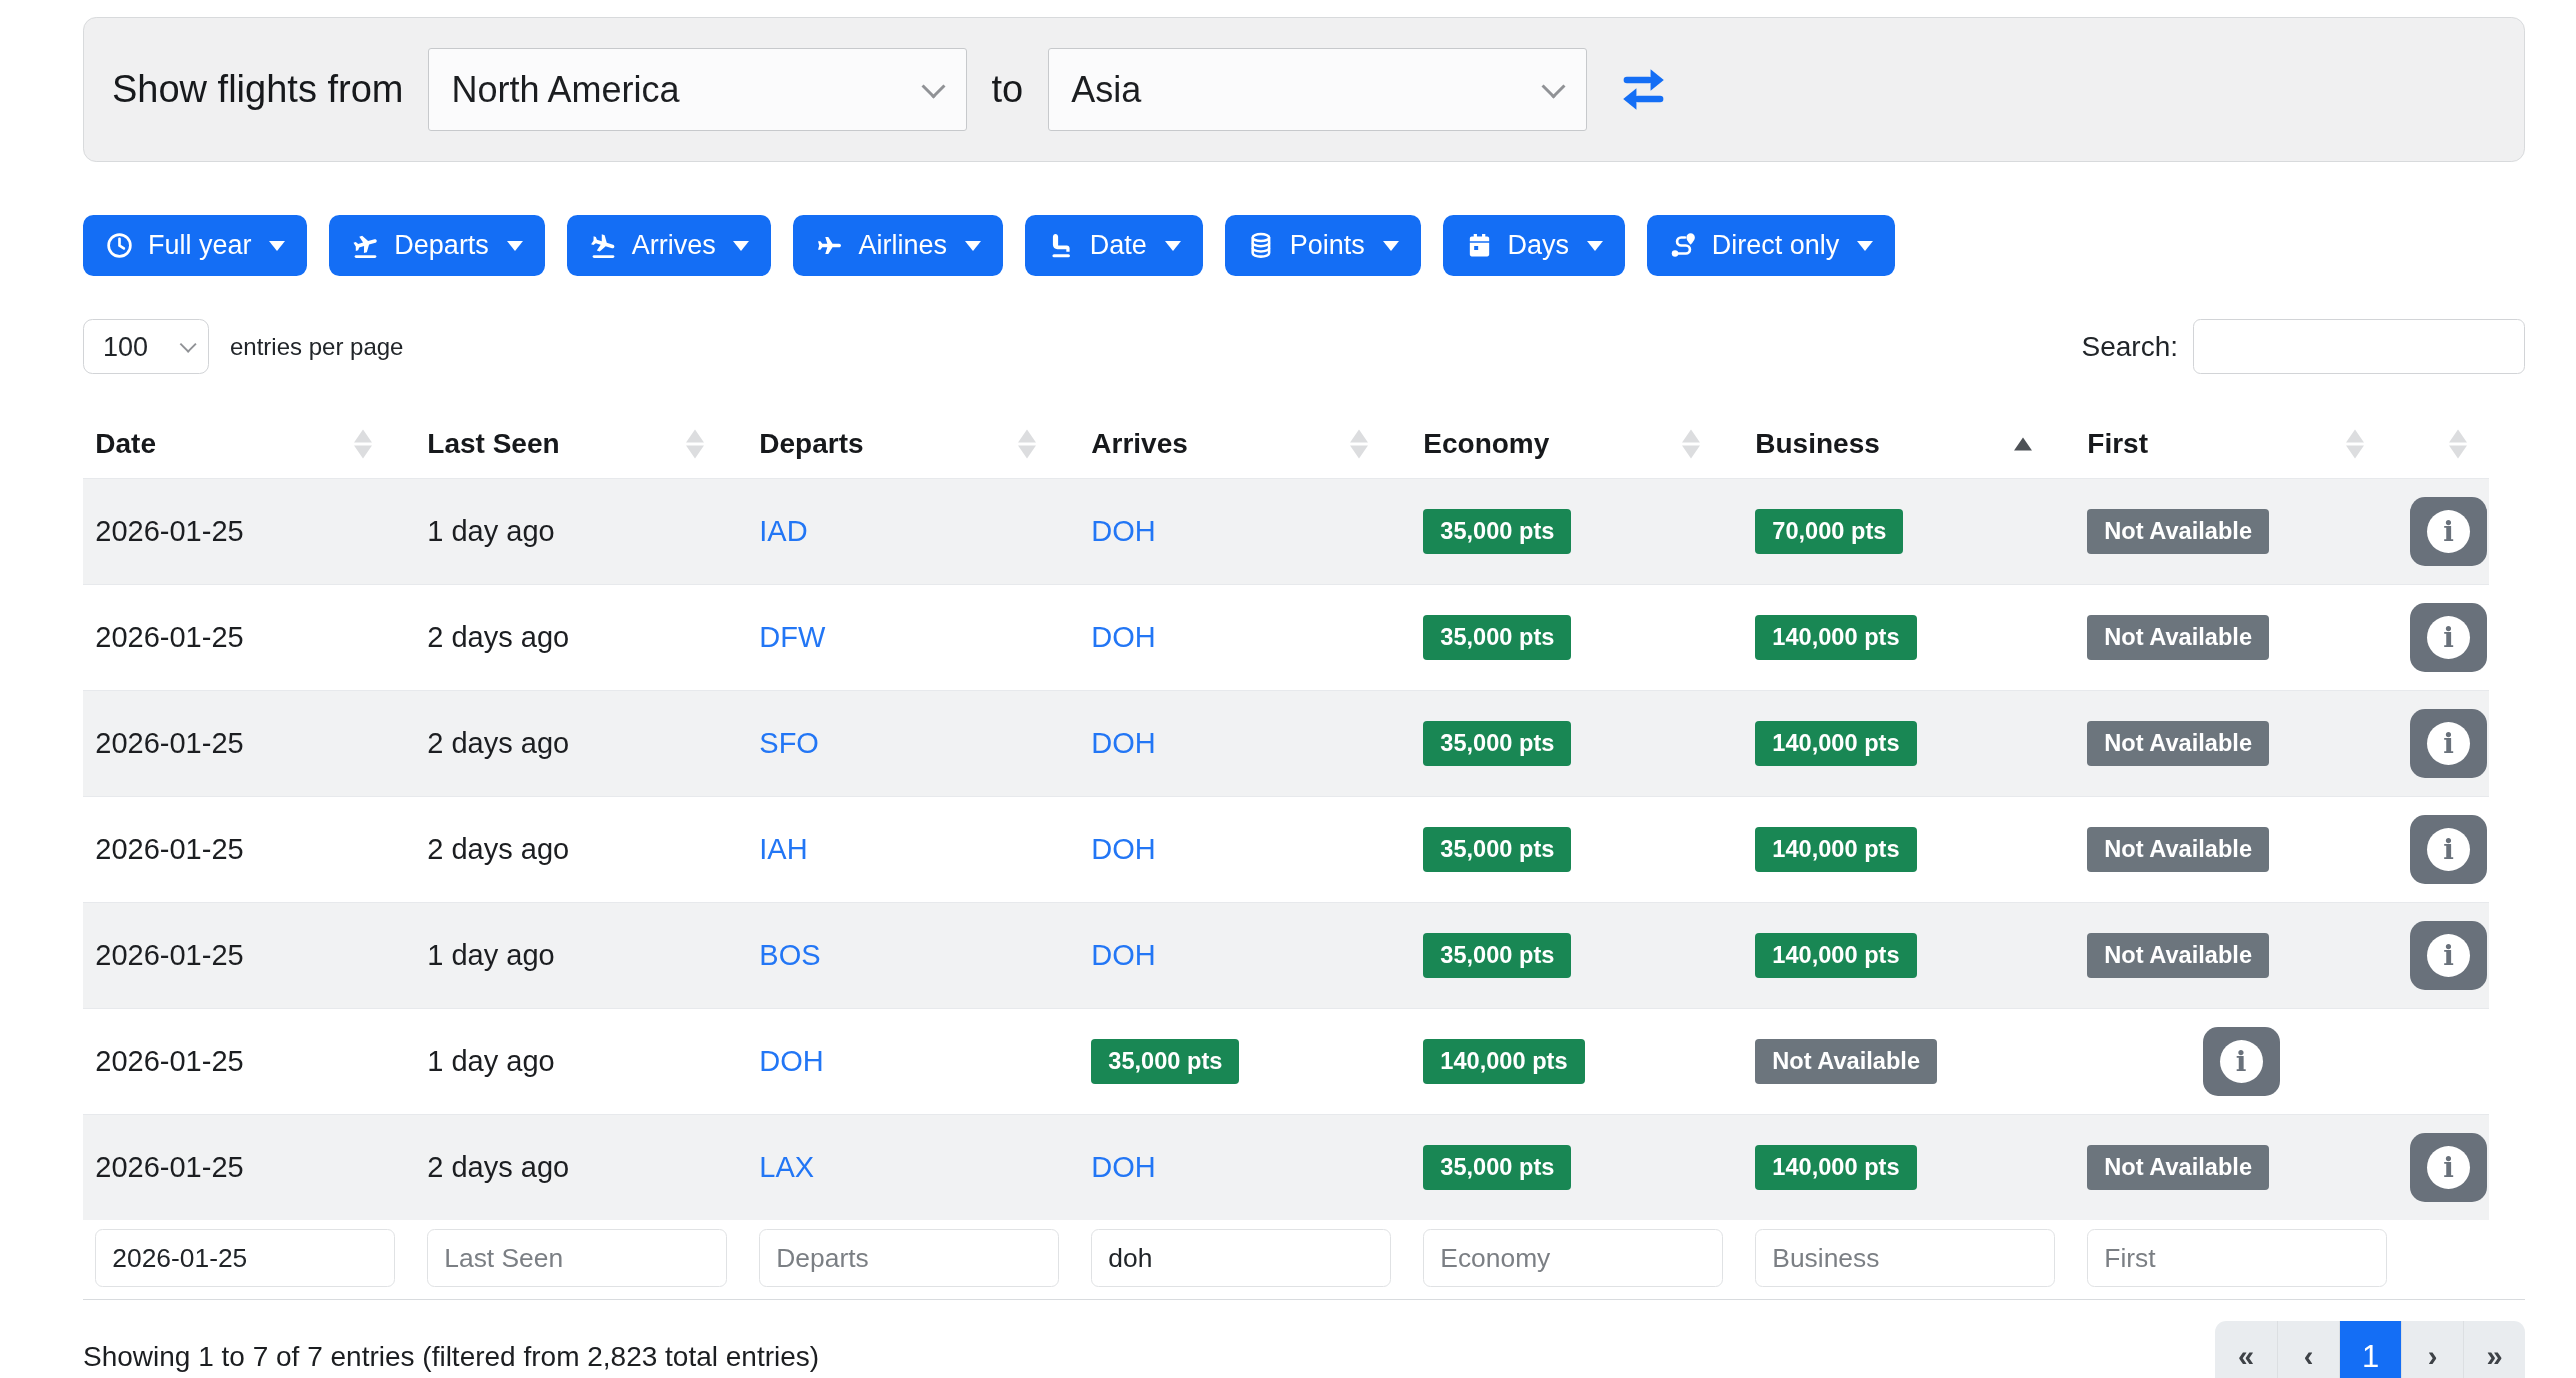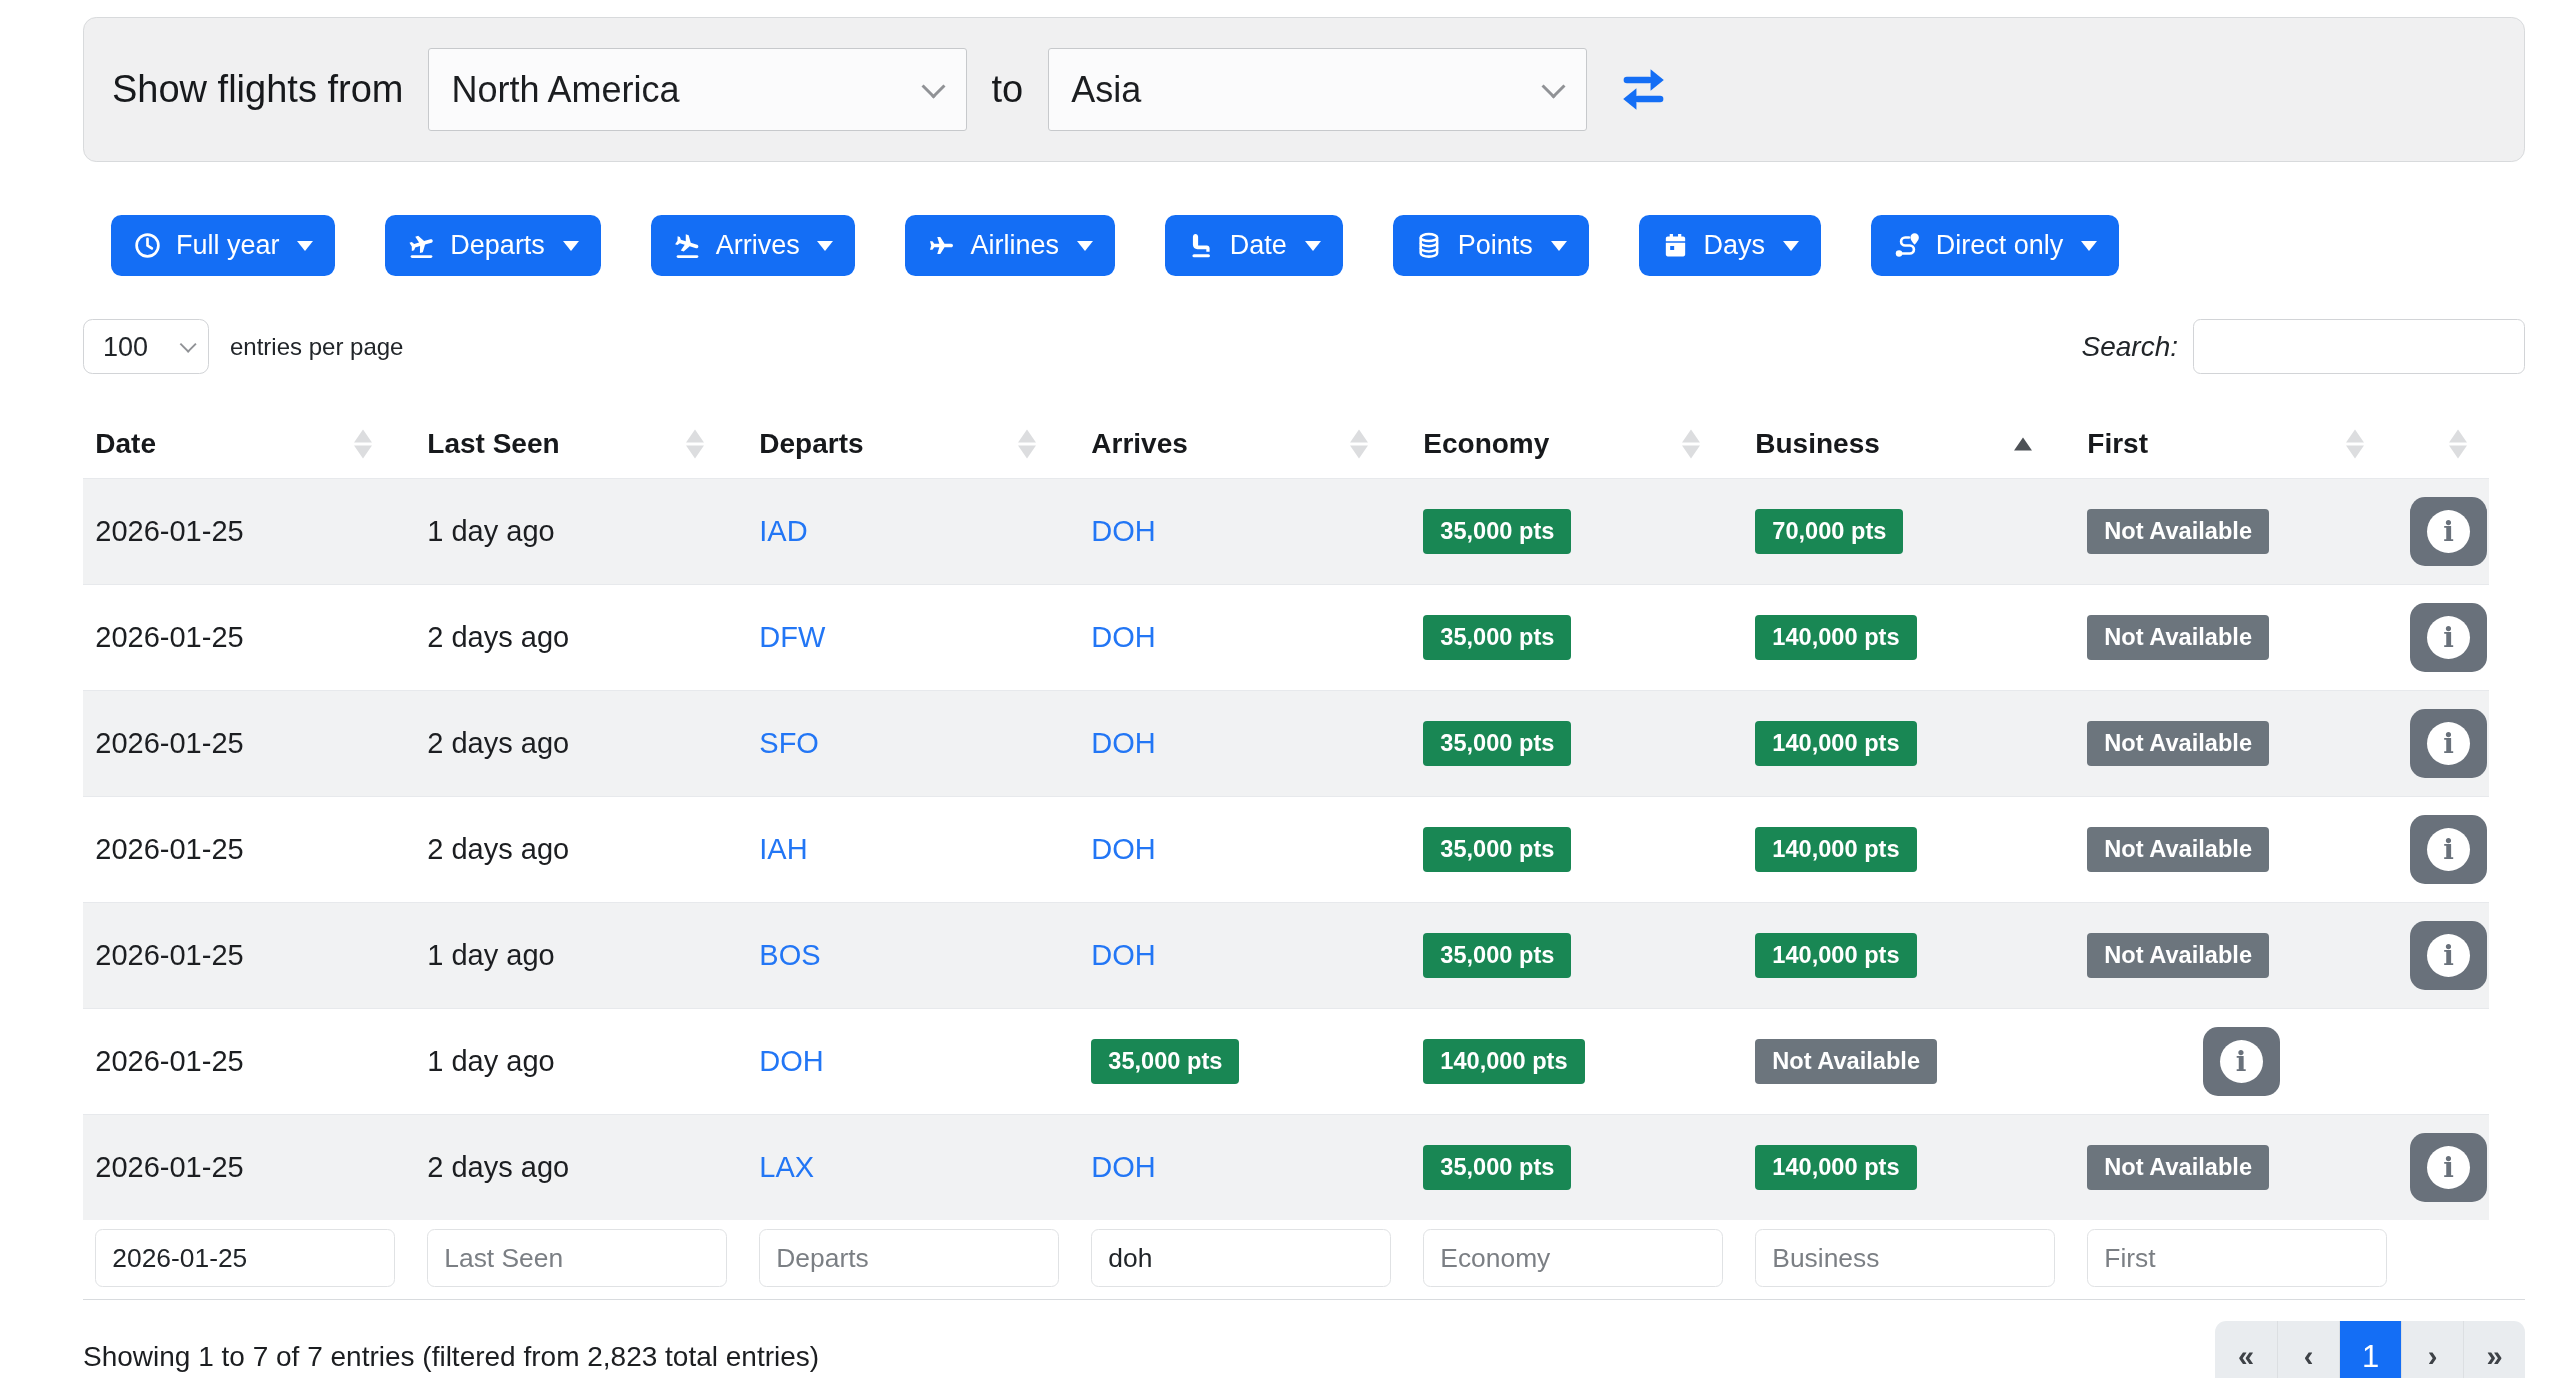--- a/index.html
+++ b/index.html
@@ -46,21 +46,20 @@
   
   .filter-row { margin-top: 53px; display: flex; gap: 22px; }
   .fbtn {
     display: inline-flex; align-items: center; gap: 14px;
     height: 61px; padding: 0 22px;
     background: #146ef5; color: #fff;
     border: none; border-radius: 10.4px;
     font-family: "Liberation Sans", sans-serif;
     font-size: 27px; font-weight: 400;
     cursor: pointer;
-    margin-left: 28px;
   }
   .fbtn svg { display: block; }
   .caret {
     width: 0; height: 0; margin-left: 3.8px;
     border-left: 8.5px solid transparent; border-right: 8.5px solid transparent;
     border-top: 10.4px solid #ffffff;
   }
 
   
   .len-row { margin-top: 43px; display: flex; align-items: center; justify-content: space-between; }
@@ -69,21 +68,21 @@
   .len-select {
     appearance: none; -webkit-appearance: none;
     width: 126px; height: 55px;
     background: #fff; border: 1.9px solid #d2d4d7; border-radius: 9.4px;
     font-family: "Liberation Sans", sans-serif;
     font-size: 27px; color: #212529; padding: 0 41px 0 19px;
   }
   .len-select-wrap .chev { right: 15px; width: 12.3px; height: 12.3px; border-width: 2.8px; }
   .len-label { font-size: 24px; }
   .search-box { display: flex; align-items: center; gap: 15px; }
-  .search-label { font-size: 28px; font-style: italic; }
+  .search-label { font-size: 28px; }
   .search-input {
     width: 332px; height: 55px;
     border: 1.9px solid #d2d4d7; border-radius: 7.5px;
     font-family: "Liberation Sans", sans-serif;
     font-size: 26.4px; padding: 0 15px; color: #212529;
   }
 
   
   .tbl { margin-top: 36px; width: 2406px; }
   .thead, .trow, .filters-grid {

